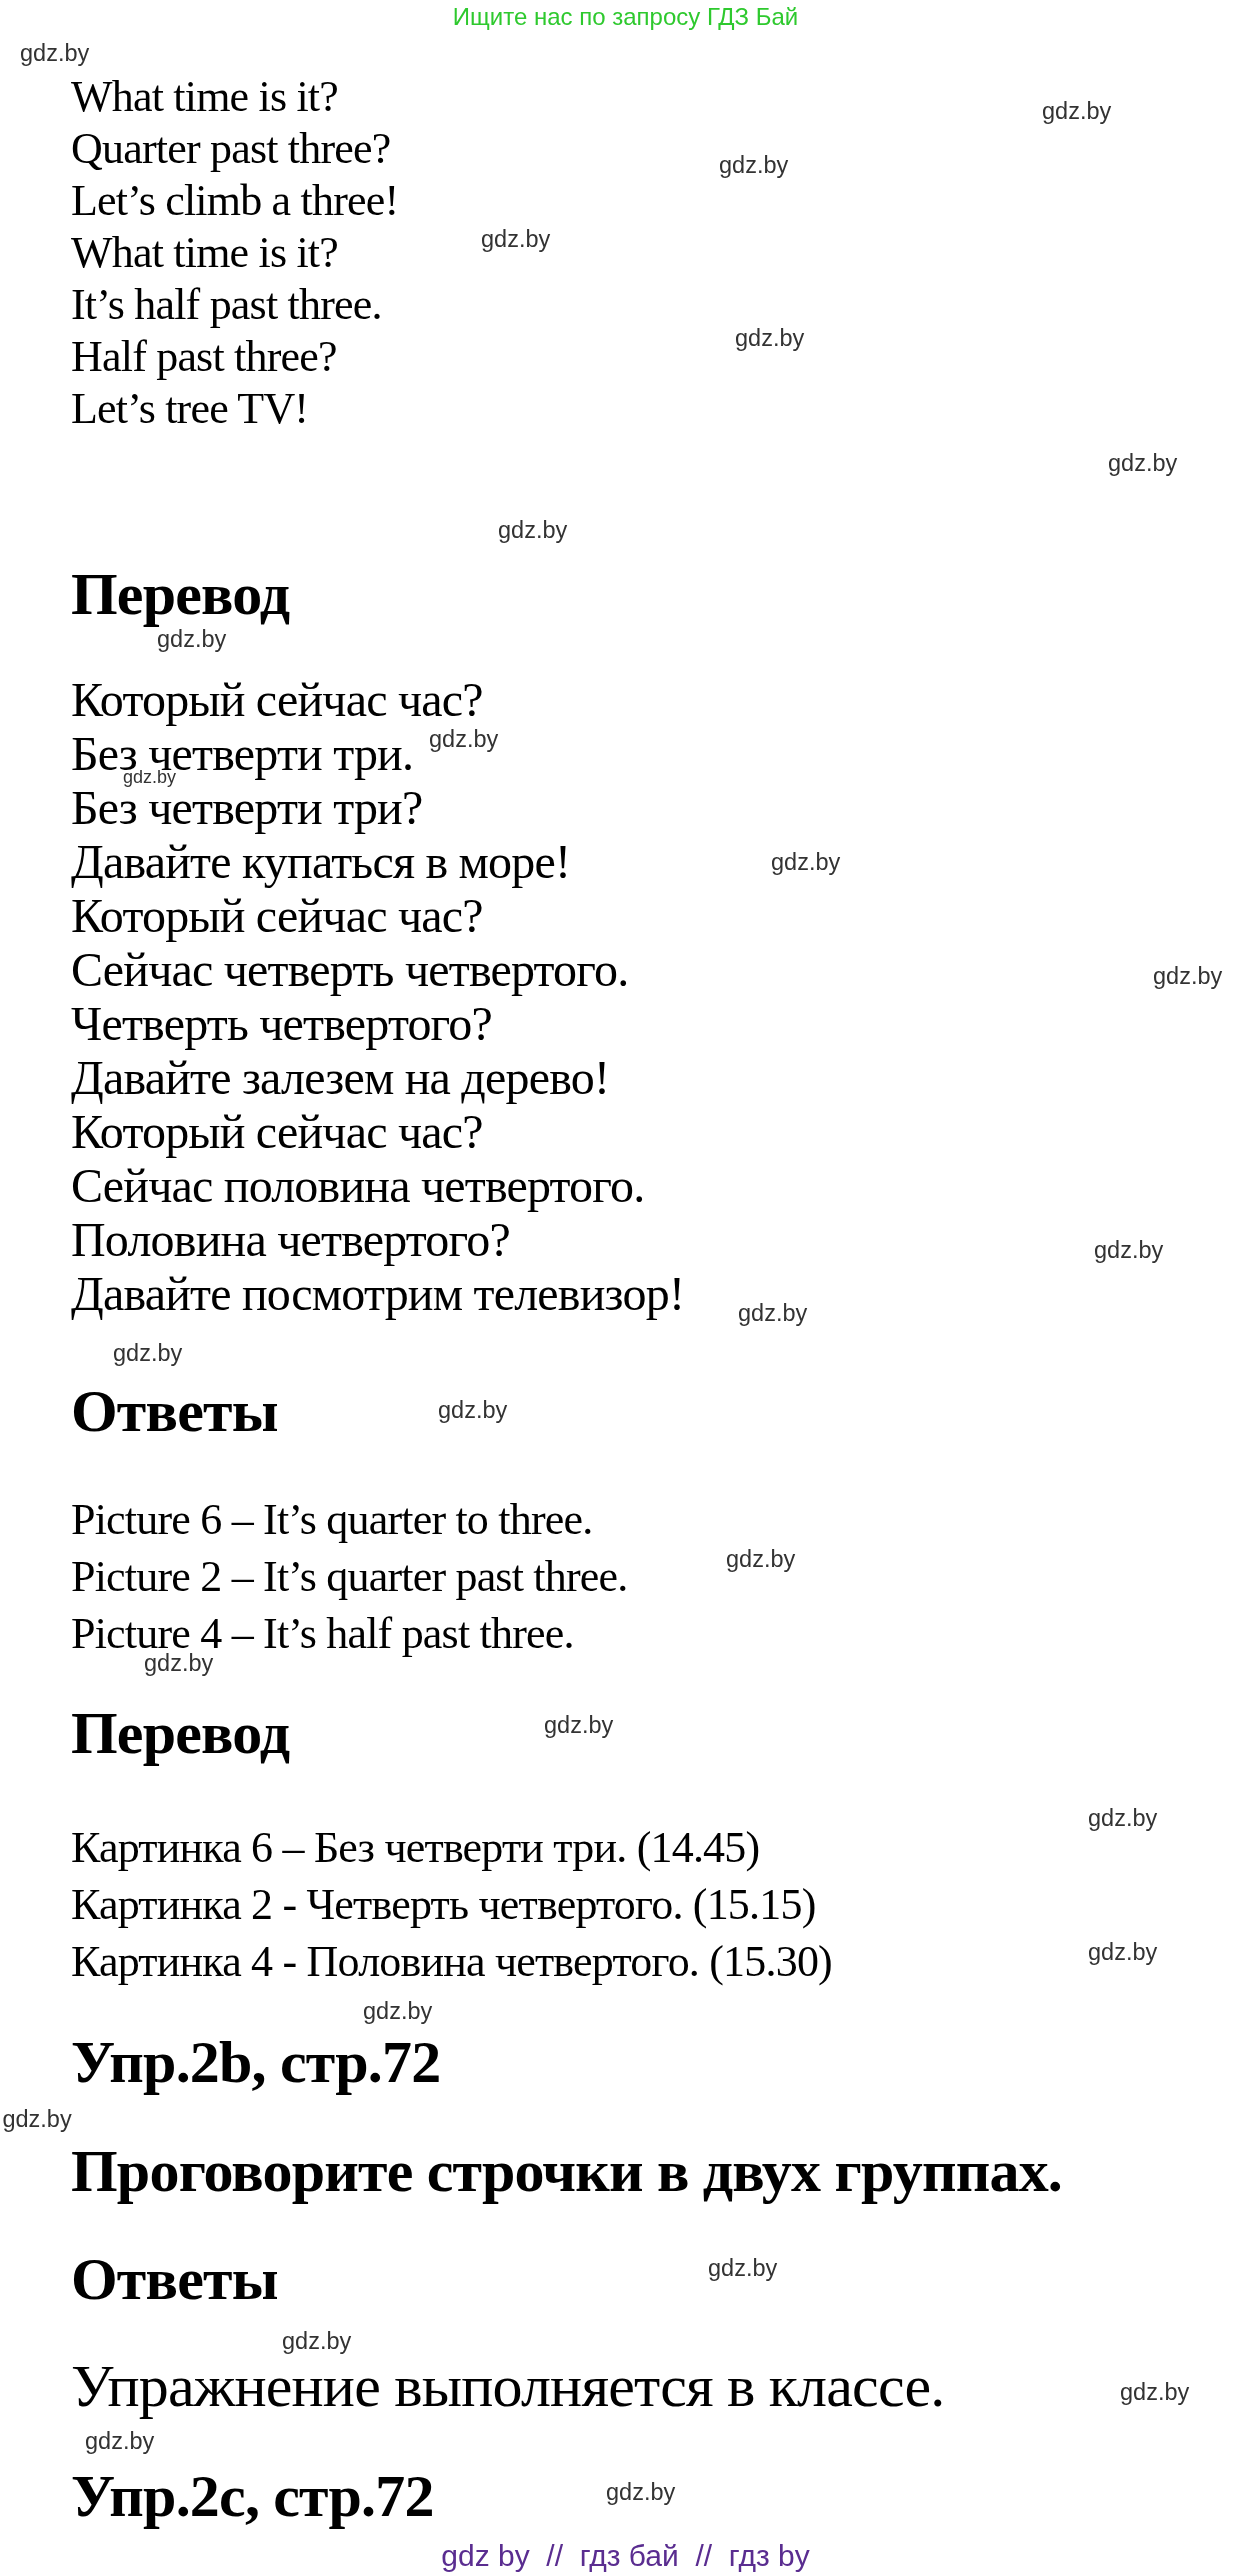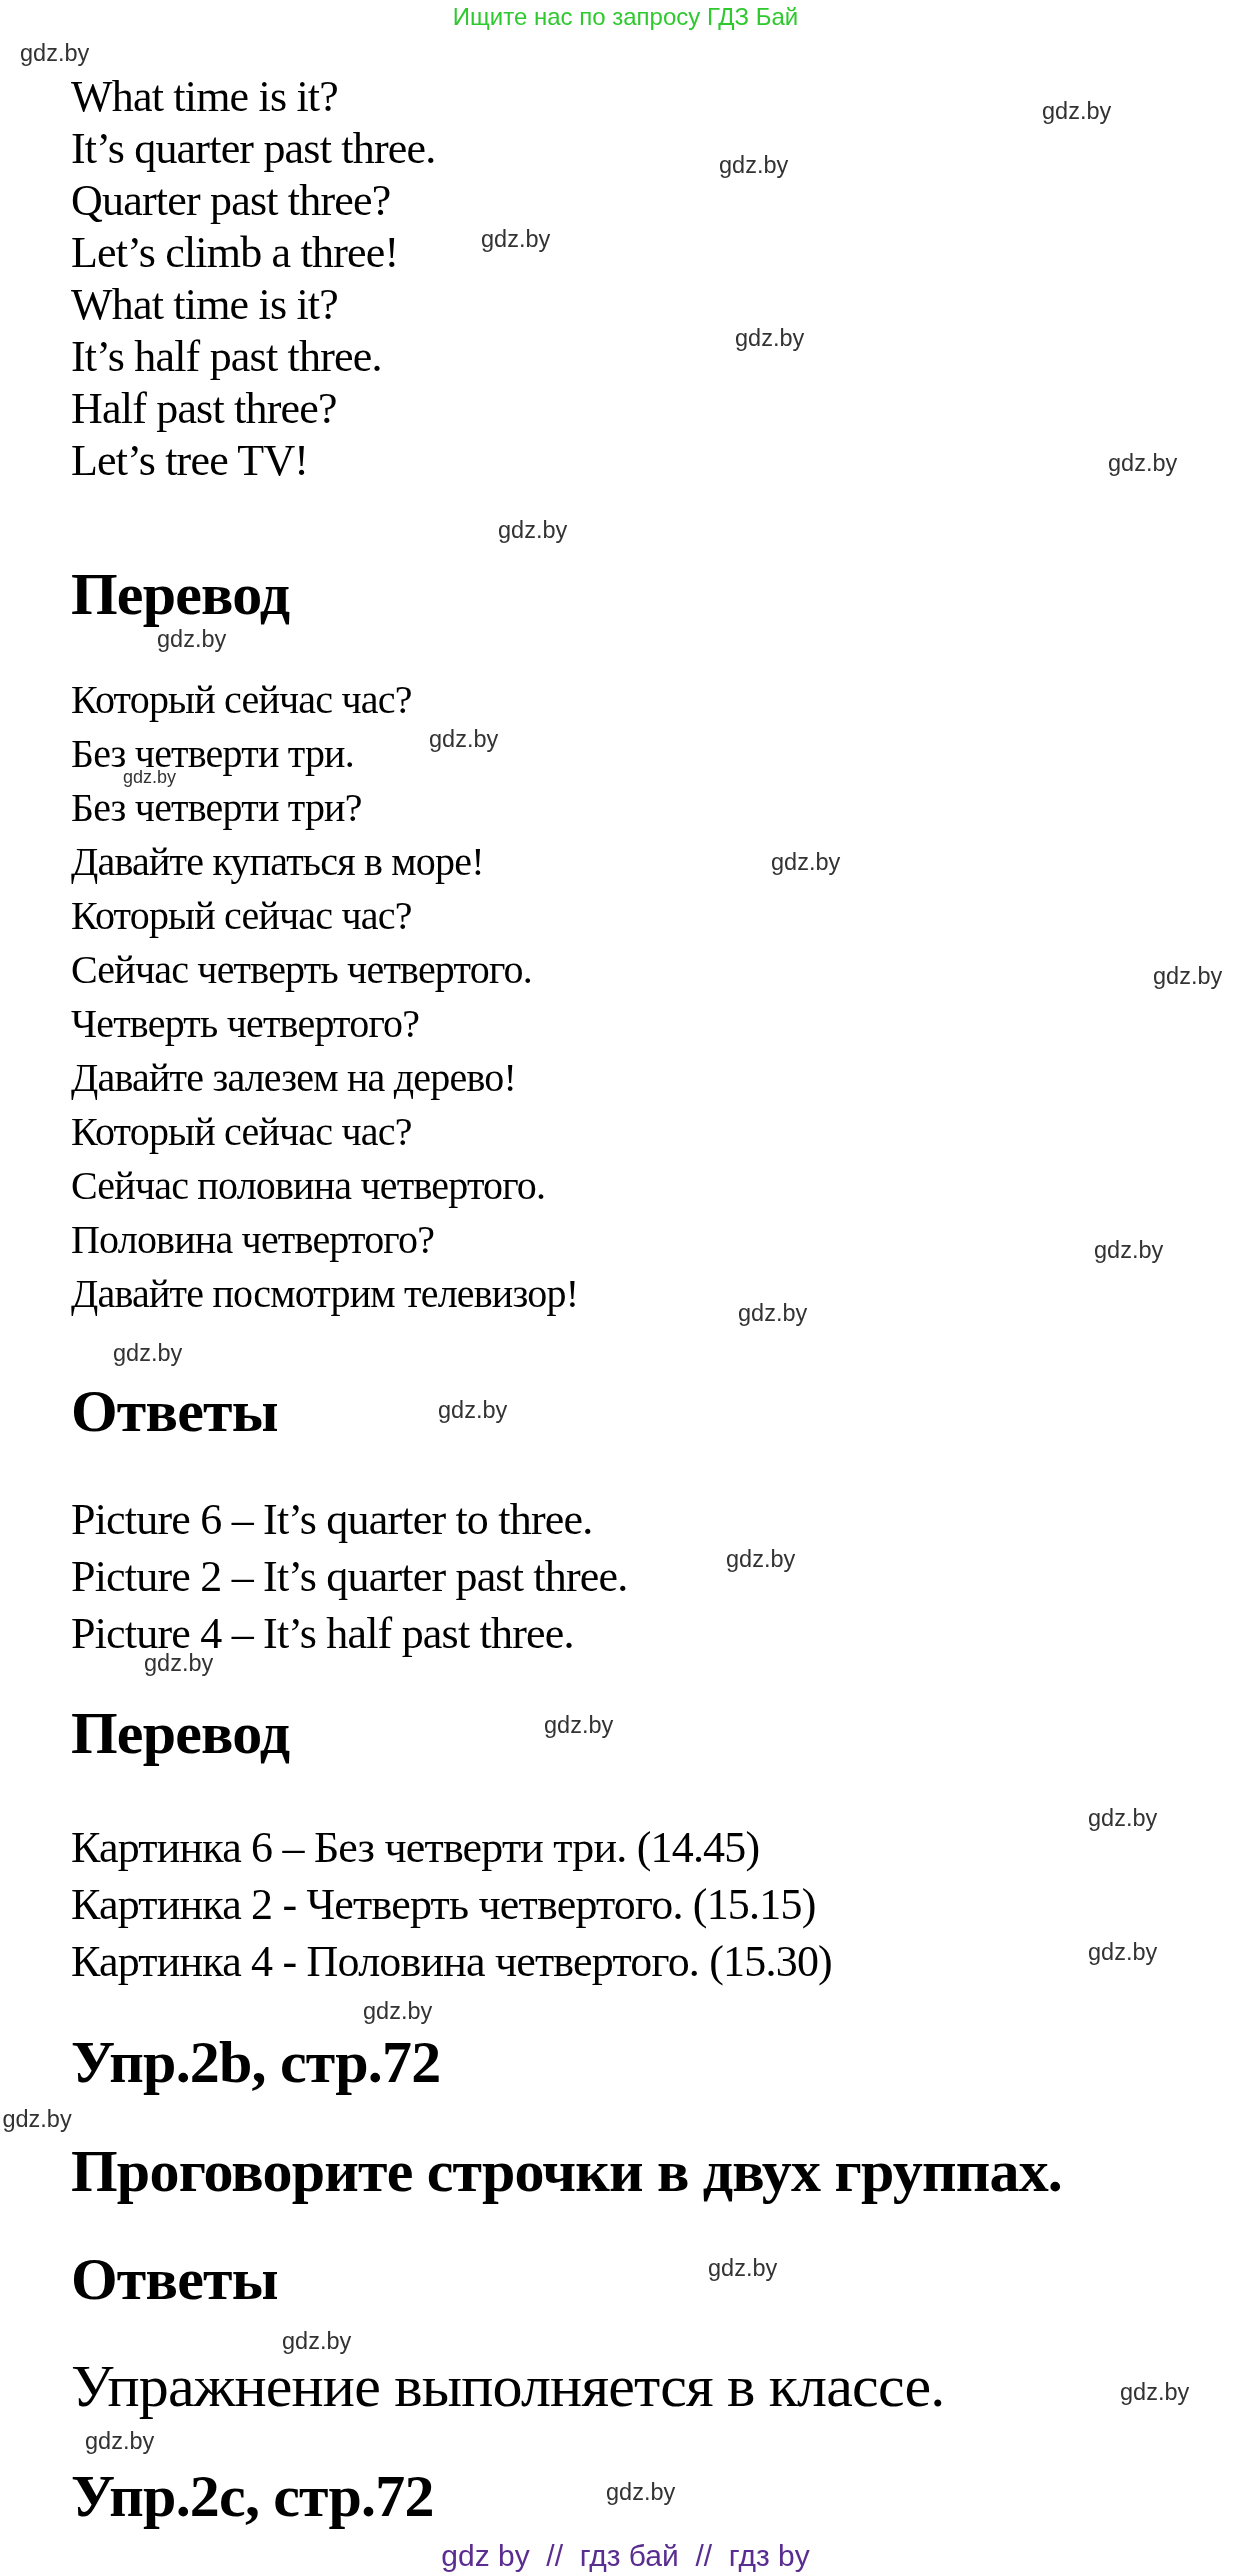--- a/index.html
+++ b/index.html
@@ -19,21 +19,21 @@
     font-family:"Liberation Sans", sans-serif;
     font-size:23.5px; line-height:1.1; color:#333333;
     white-space:nowrap;
   }
   .wm.small { font-size:18px; }
   .block {
     position:absolute; white-space:nowrap;
     letter-spacing:-0.8px; color:#000;
   }
   .en  { font-size:44px; line-height:52px; }
-  .ru  { font-size:40px; line-height:54px; }
+  .ru  { font-size:48px; line-height:54px; }
   .ans { font-size:44px; line-height:57px; }
   .hline {
     position:absolute; white-space:nowrap;
     font-size:60px; line-height:49px; letter-spacing:-0.8px; color:#000;
   }
   .bold { font-weight:bold; }
   .footer {
     position:absolute; top:2544px; left:0; width:100%;
     text-align:center;
     font-family:"Liberation Sans", sans-serif;
@@ -72,21 +72,20 @@
   <span class="wm" style="left:363px;top:1999px">gdz.by</span>
   <span class="wm" style="left:2.4px;top:2107px">gdz.by</span>
   <span class="wm" style="left:708px;top:2256px">gdz.by</span>
   <span class="wm" style="left:282px;top:2329px">gdz.by</span>
   <span class="wm" style="left:1120px;top:2380px">gdz.by</span>
   <span class="wm" style="left:85px;top:2429px">gdz.by</span>
   <span class="wm" style="left:606px;top:2480px">gdz.by</span>
 
   <div class="block en" style="left:71px;top:71px">
     <div>What time is it?</div>
-    <div>It’s quarter past three.</div>
     <div>Quarter past three?</div>
     <div>Let’s climb a three!</div>
     <div>What time is it?</div>
     <div>It’s half past three.</div>
     <div>Half past three?</div>
     <div>Let’s tree TV!</div>
   </div>
 
   <div class="hline bold" style="left:71px;top:570px">Перевод</div>
 

